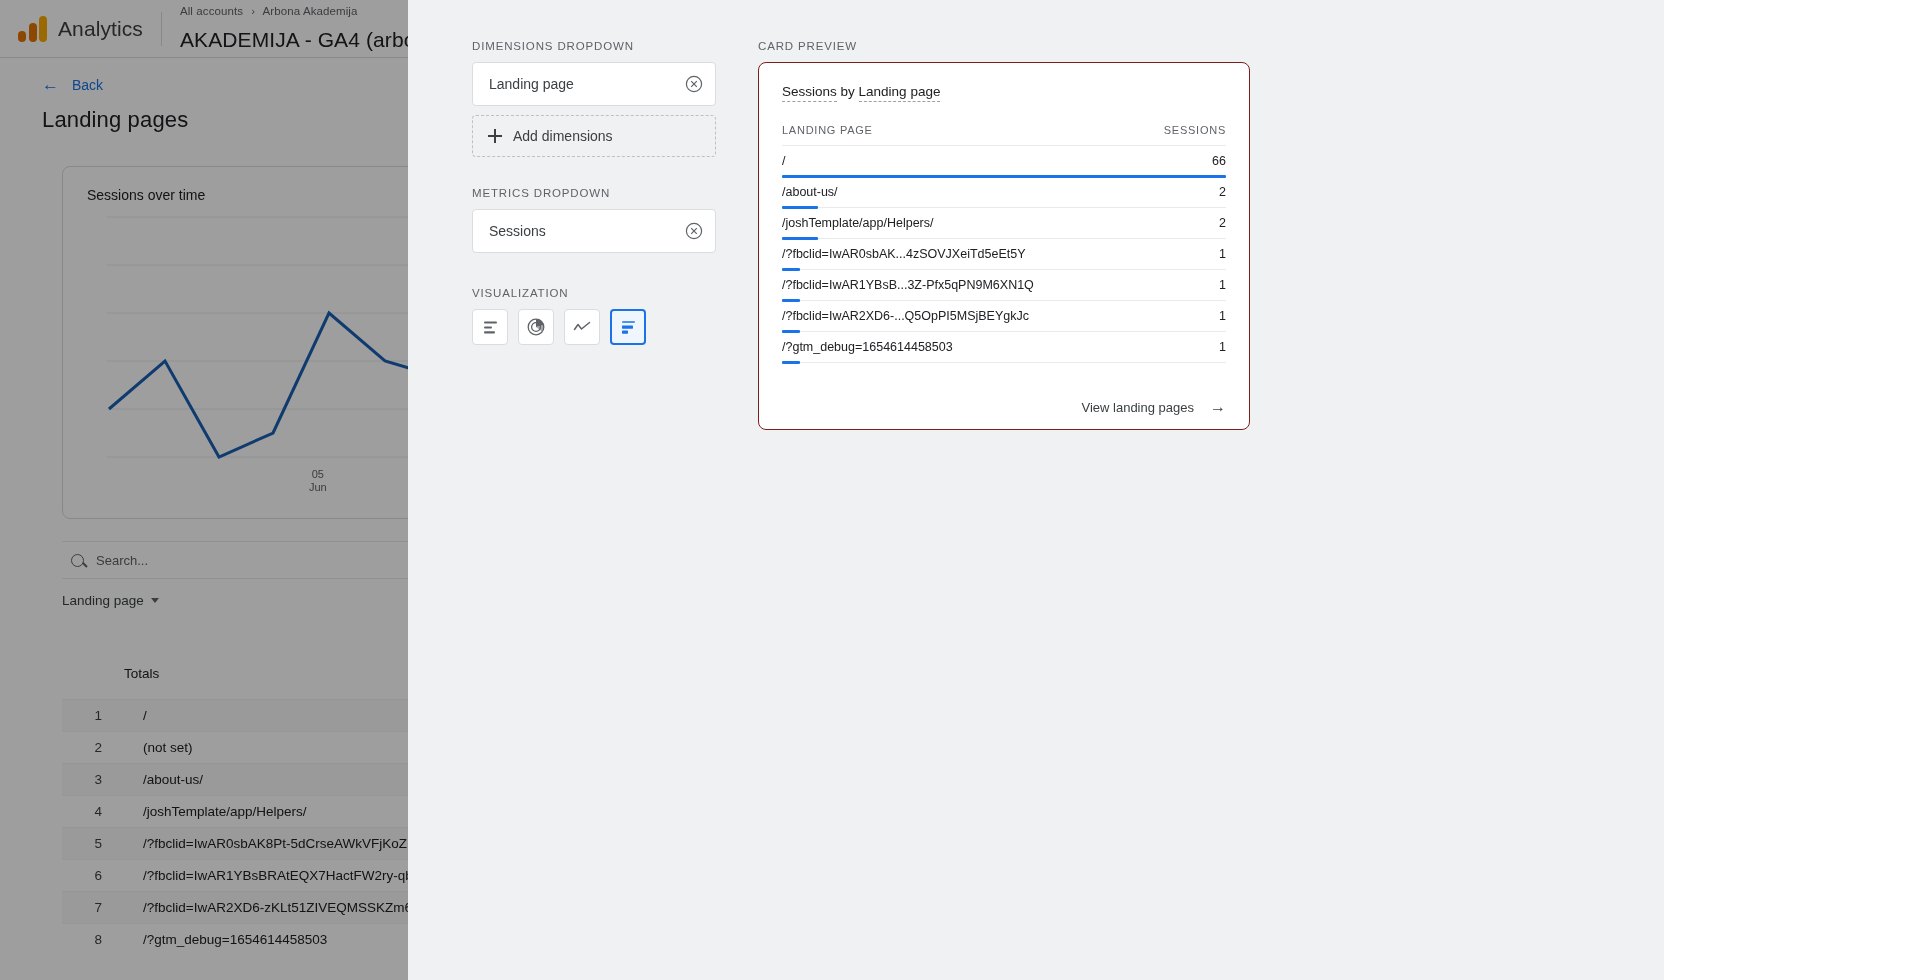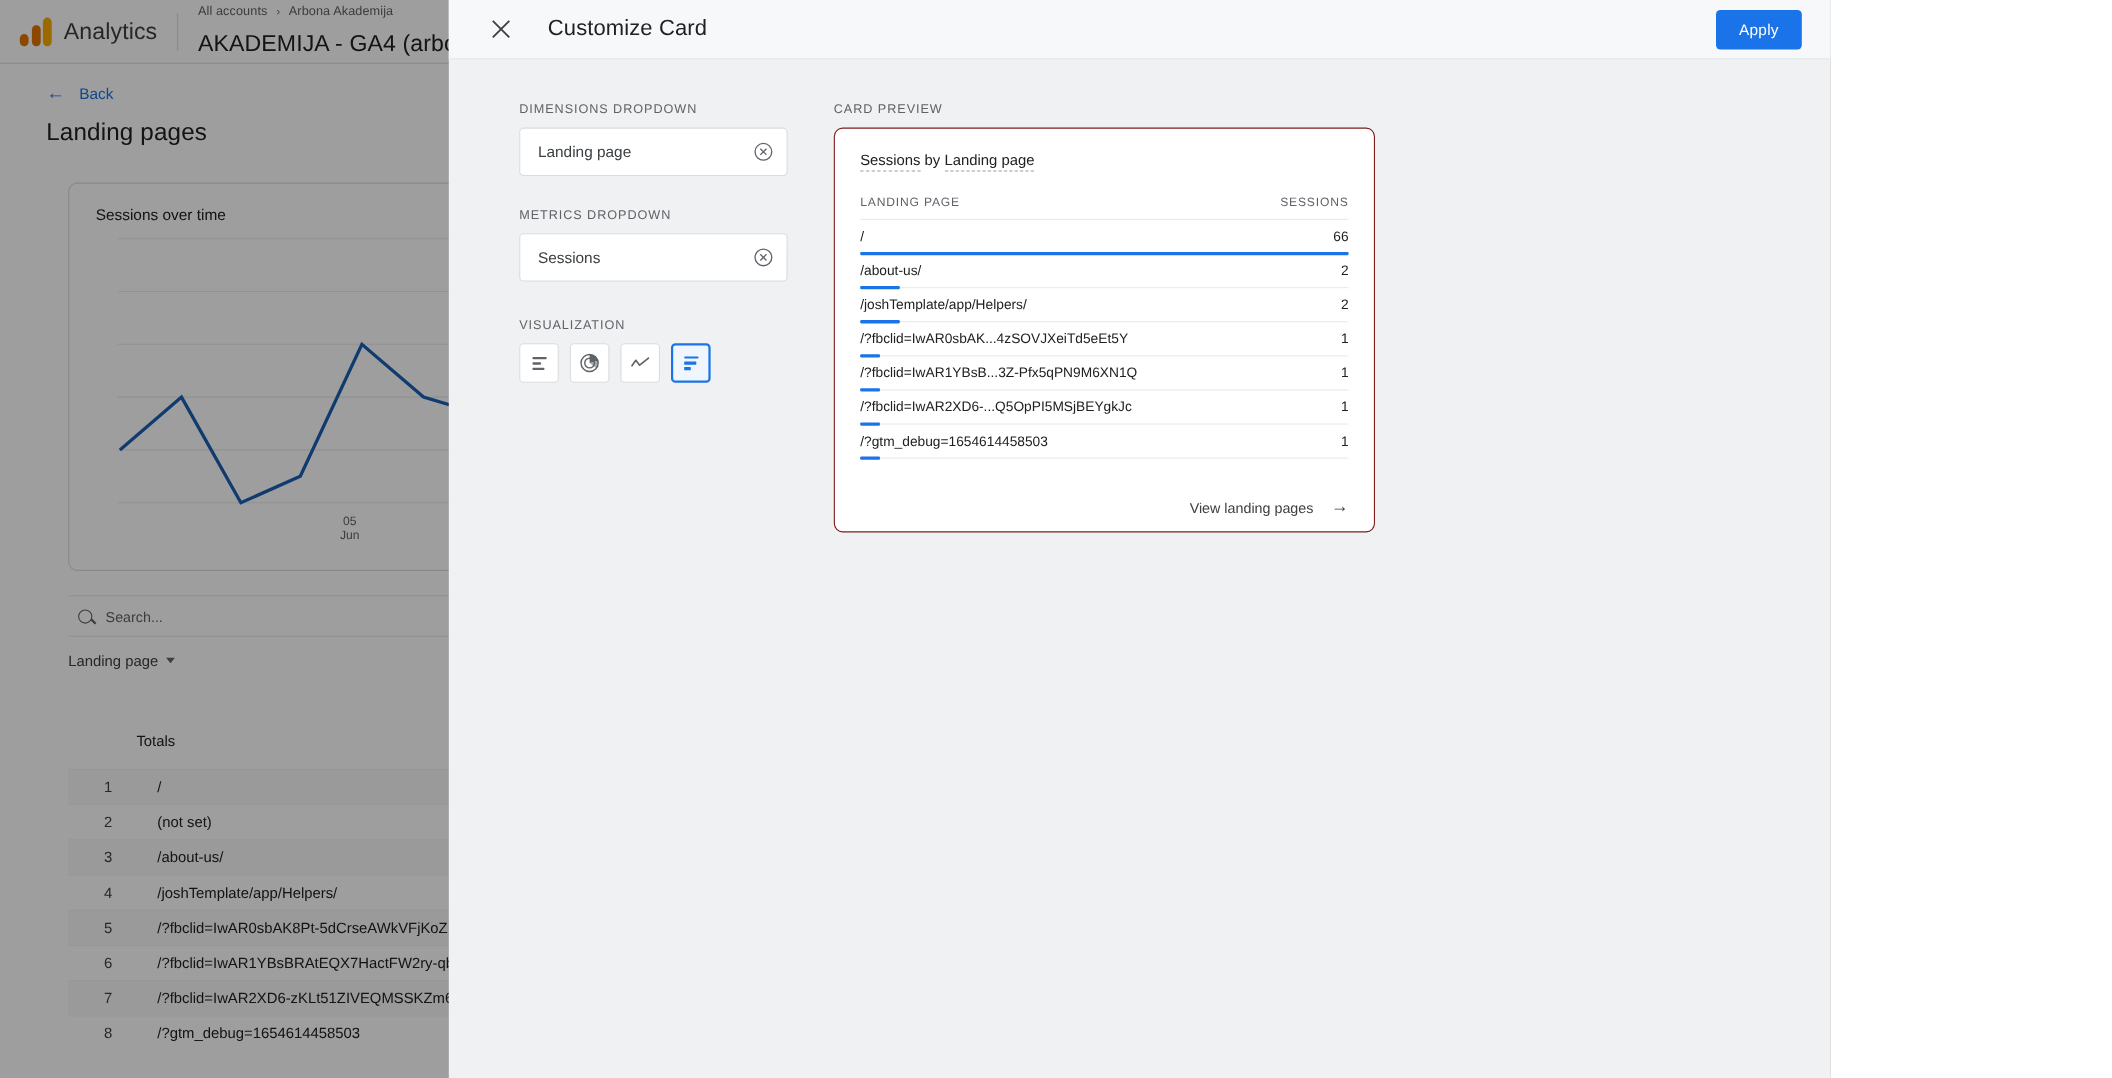--- a/index.html
+++ b/index.html
@@ -474,44 +474,39 @@
           <span class="val">/?gtm_debug=1654614458503</span>
         </div>
       </div>
     </div>
   </div>
 
   <div class="dimmer"></div>
 
   <div class="modal">
 
-    <div class="modal-header">
-      <div class="close-btn">
-        <svg width="17" height="17" viewBox="0 0 17 17" aria-hidden="true">
-          <path d="M1 1 L16 16 M16 1 L1 16" stroke="currentColor" stroke-width="1.7" fill="none"></path>
-        </svg>
-      </div>
-      <div class="modal-title">Customize Card</div>
-      <button class="apply-btn">Apply</button>
-    </div>
 
     <div class="modal-body">
 
       <div class="col-left">
 
         <div class="section-label">Dimensions dropdown</div>
         <div class="chip">
           <span>Landing page</span>
           <span class="clear">
             <svg width="18" height="18" viewBox="0 0 18 18" aria-hidden="true">
               <circle cx="9" cy="9" r="7.6" fill="none" stroke="currentColor" stroke-width="1.2"></circle>
               <path d="M6.2 6.2 L11.8 11.8 M11.8 6.2 L6.2 11.8" stroke="currentColor" stroke-width="1.2" fill="none"></path>
             </svg>
           </span>
         </div>
+        <div class="add-btn">
+          <span class="plus"></span>
+          <span>Add dimensions</span>
+        </div>
 
         <div class="gap-lg"></div>
 
         <div class="section-label">Metrics dropdown</div>
         <div class="chip">
           <span>Sessions</span>
           <span class="clear">
             <svg width="18" height="18" viewBox="0 0 18 18" aria-hidden="true">
               <circle cx="9" cy="9" r="7.6" fill="none" stroke="currentColor" stroke-width="1.2"></circle>
               <path d="M6.2 6.2 L11.8 11.8 M11.8 6.2 L6.2 11.8" stroke="currentColor" stroke-width="1.2" fill="none"></path>

